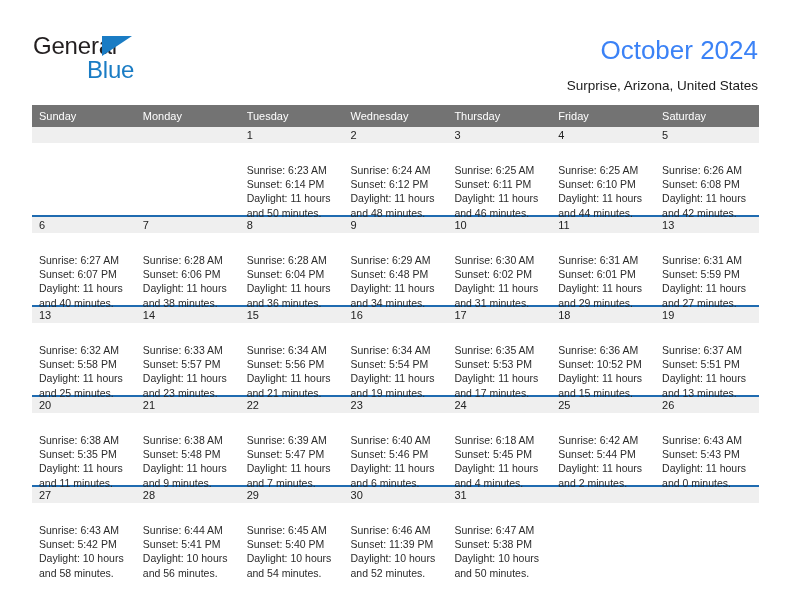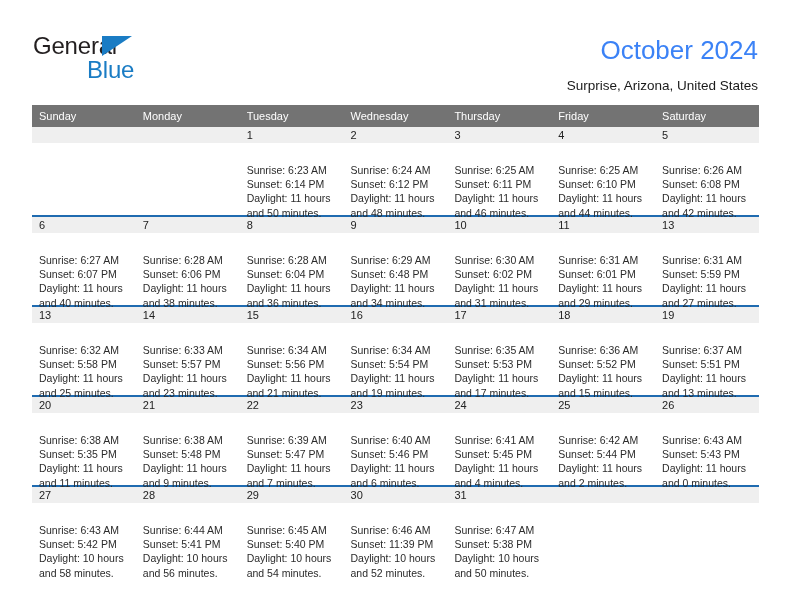--- a/index.html
+++ b/index.html
@@ -393,21 +393,21 @@
                 <div>Daylight: 11 hours</div>
                 <div>and 17 minutes.</div>
               </div>
             </div>
           </td>
         <td>
             <div class="cell">
               <div class="daynum-band">18</div>
               <div class="daylines">
                 <div>Sunrise: 6:36 AM</div>
-                <div>Sunset: 5:52 PM</div>
+                <div>Sunset: 10:52 PM</div>
                 <div>Daylight: 11 hours</div>
                 <div>and 15 minutes.</div>
               </div>
             </div>
           </td>
         <td>
             <div class="cell">
               <div class="daynum-band">19</div>
               <div class="daylines">
                 <div>Sunrise: 6:37 AM</div>
@@ -461,21 +461,21 @@
                 <div>Sunset: 5:46 PM</div>
                 <div>Daylight: 11 hours</div>
                 <div>and 6 minutes.</div>
               </div>
             </div>
           </td>
         <td>
             <div class="cell">
               <div class="daynum-band">24</div>
               <div class="daylines">
-                <div>Sunrise: 6:41 AM</div>
+                <div>Sunrise: 6:18 AM</div>
                 <div>Sunset: 5:45 PM</div>
                 <div>Daylight: 11 hours</div>
                 <div>and 4 minutes.</div>
               </div>
             </div>
           </td>
         <td>
             <div class="cell">
               <div class="daynum-band">25</div>
               <div class="daylines">

